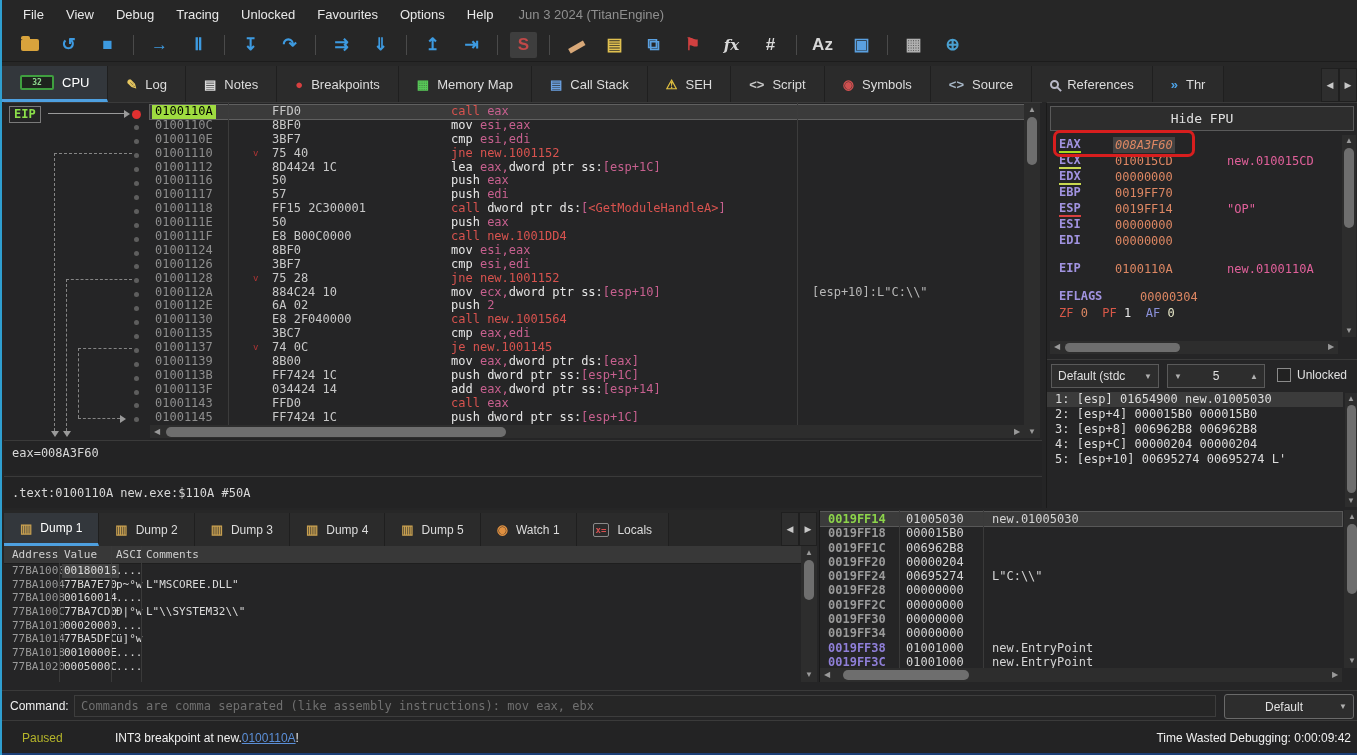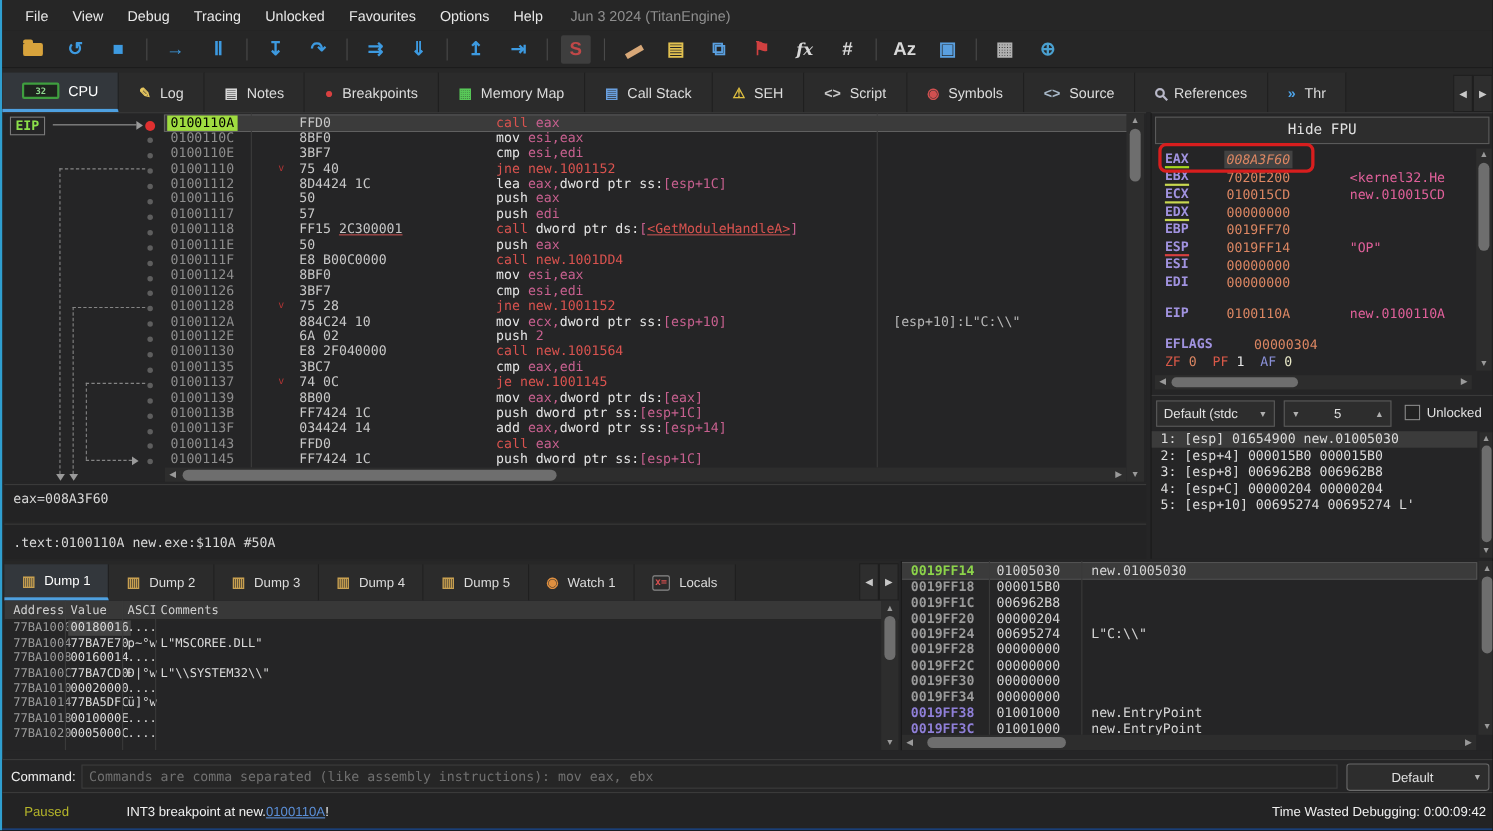--- a/index.html
+++ b/index.html
@@ -41,21 +41,21 @@
   #disasm{ position:absolute; left:2px; top:102px; width:1038px; height:336px; background:#252526; border-top:1px solid #3a3a3a; overflow:hidden; }
   #d-rows{ position:absolute; left:146px; top:2px; width:876px; }
   .drow{ position:relative; height:13.9px; font:12px/13.9px "DejaVu Sans Mono",monospace; color:#c8c8c8; white-space:pre; }
   .drow.sel{ background:#3b3b3b; outline:1px solid #606060; }
   .d-addr{ position:absolute; left:5px; color:#8e8e8e; }
   .d-addr.eip{ background:#9fdc40; color:#000; left:2px; padding:0 3px; }
   .d-cond{ position:absolute; left:103px; top:0px; color:#b23535; font-size:9px; }
   .d-bytes{ position:absolute; left:122px; }
   .d-instr{ position:absolute; left:301px; }
   .d-cmt{ position:absolute; left:662px; color:#b8b8b8; }
-  .u-red{ text-decoration:underline; text-decoration-color:#c05050; }
+  .u-red{ text-decoration-color:#c05050; }
   .tk-red{ color:#d9534f; } .tk-blue{ color:#e5e5e5; } .tk-pink{ color:#c7608f; } .tk-def{ color:#c8c8c8; }
   .colsep{ position:absolute; top:0; width:1px; background:#3c3c3c; }
   
   #d-gutter{ position:absolute; left:0; top:2px; width:146px; height:334px; }
   .gdot{ position:absolute; width:5px; height:5px; border-radius:50%; background:#5e5e5e; }
   .gdot.red{ width:9px; height:9px; background:#e03030; }
   #eip-label{ position:absolute; left:5px; top:1px; border:1px solid #7a7a7a; color:#8ce04a; font:bold 12px "DejaVu Sans Mono",monospace; padding:0 4px 1px; background:#252526; }
   .jline{ position:absolute; border-color:#858585 !important; }
   .arrowhead-r{ position:absolute; width:0; height:0; border-top:4px solid transparent; border-bottom:4px solid transparent; border-left:6px solid #9a9a9a; }
   .arrowhead-d{ position:absolute; width:0; height:0; border-left:4px solid transparent; border-right:4px solid transparent; border-top:6px solid #9a9a9a; }
@@ -325,21 +325,20 @@
     </div>
   </div>
 
   <div id="info-line">eax=008A3F60</div>
   <div id="module-line">.text:0100110A new.exe:$110A #50A</div>
 
   <div id="regs">
     <div id="hide-fpu">Hide FPU</div>
     <div id="reg-rows">
         <div class="rrow"><span class="r-name" style="border-bottom: 2px solid rgb(168, 216, 32);">EAX</span><span class="r-val sel">008A3F60</span></div>
-        <div class="rrow"><span class="r-name" style="border-bottom: 2px solid rgb(200, 216, 80);">EBX</span><span class="r-val">7020E200</span><span class="r-cmt">&lt;kernel32.He</span></div>
         <div class="rrow"><span class="r-name" style="border-bottom: 2px solid rgb(200, 216, 80);">ECX</span><span class="r-val">010015CD</span><span class="r-cmt">new.010015CD</span></div>
         <div class="rrow"><span class="r-name" style="border-bottom: 2px solid rgb(200, 216, 80);">EDX</span><span class="r-val">00000000</span></div>
         <div class="rrow"><span class="r-name">EBP</span><span class="r-val">0019FF70</span></div>
         <div class="rrow"><span class="r-name" style="border-bottom: 2px solid rgb(216, 64, 64);">ESP</span><span class="r-val">0019FF14</span><span class="r-cmt">"OP"</span></div>
         <div class="rrow"><span class="r-name">ESI</span><span class="r-val">00000000</span></div>
         <div class="rrow"><span class="r-name">EDI</span><span class="r-val">00000000</span></div>
         <div class="rgap"></div>
         <div class="rrow"><span class="r-name">EIP</span><span class="r-val">0100110A</span><span class="r-cmt">new.0100110A</span></div>
         <div class="rgap"></div>
         <div class="rrow"><span class="r-name">EFLAGS</span><span class="r-val wide">00000304</span></div>

